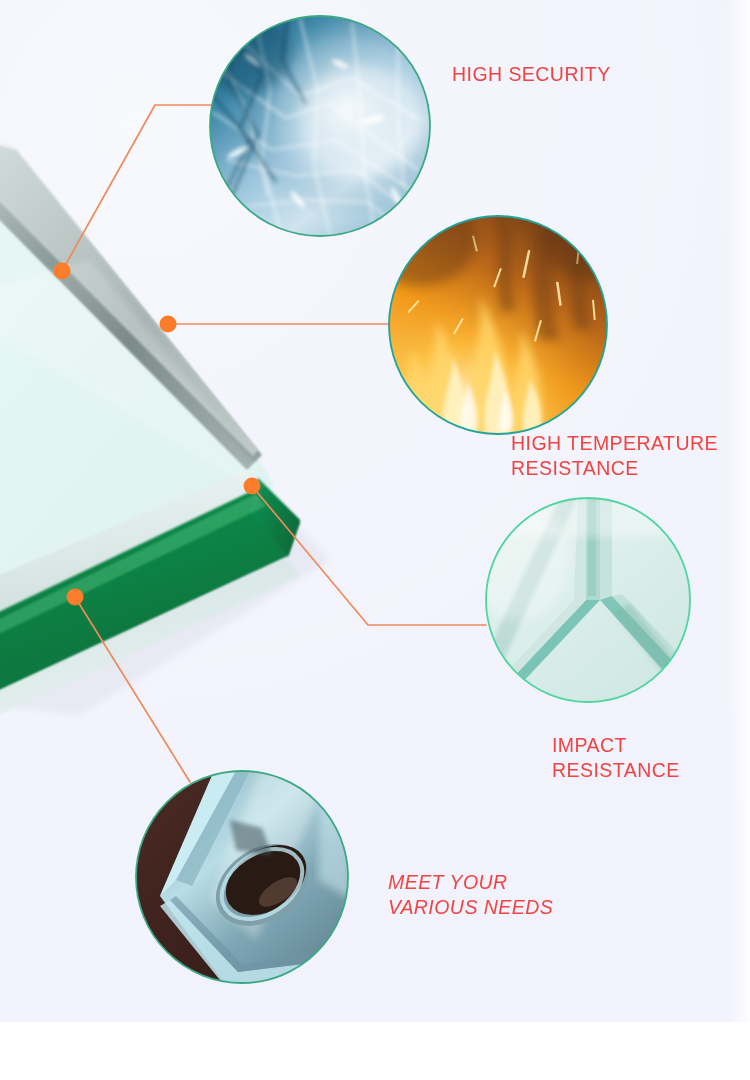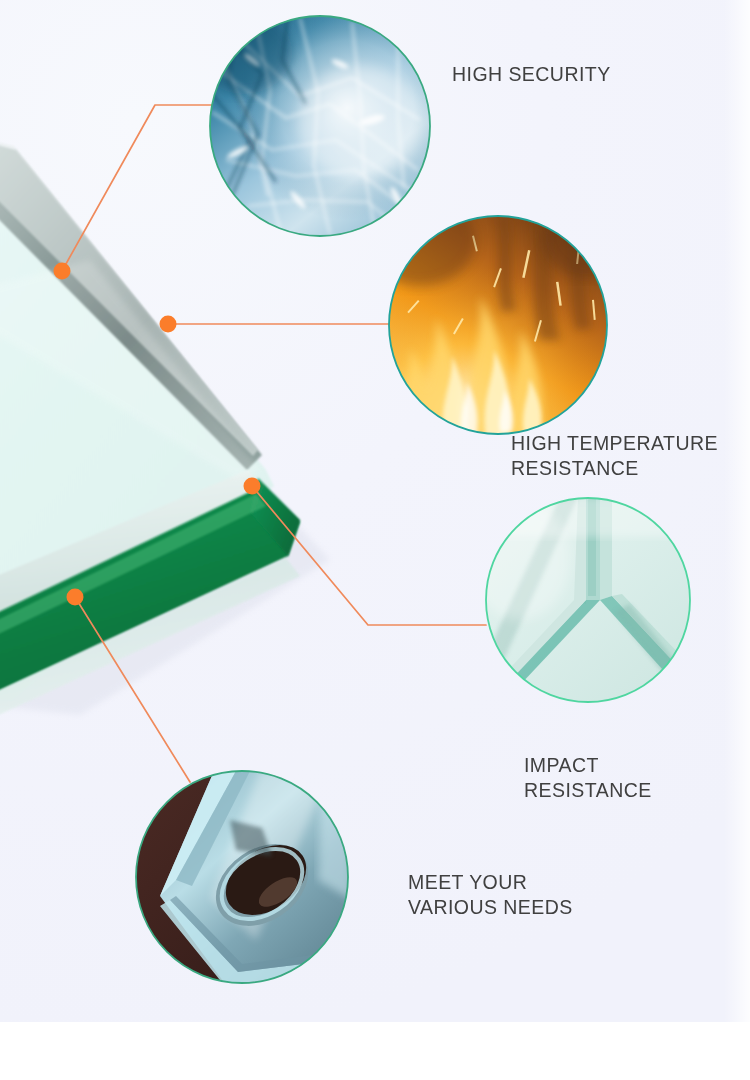--- a/index.html
+++ b/index.html
@@ -30,32 +30,32 @@
     right:0; top:0; bottom:0; width:26px;
     background:linear-gradient(90deg,rgba(255,255,255,0) 0%,rgba(255,255,255,.85) 100%);
   }
   
   .layer{position:absolute;left:0;top:0;width:750px;height:1080px;}
   .layer.pass{pointer-events:none;}
 
   
   .label{
     position:absolute;
-    color:#404040;
+    color:#ef4444;
     font-size:19.5px;
     line-height:25px;
     letter-spacing:.45px;
     font-weight:400;
     white-space:pre-line;
     text-transform:uppercase;
   }
   #lbl-security{left:452px;  top:62px;}
   #lbl-temp    {left:511px;  top:431px;}
-  #lbl-impact  {left:524px;  top:733px;margin-top:20px;}
-  #lbl-needs   {left:408px;  top:870px;}
+  #lbl-impact  {left:552px;  top:733px;}
+  #lbl-needs   {left:388px;  top:870px;font-style:italic;}
 </style>
 </head>
 <body>
 
 <div id="stage">
 
   <div id="bg"></div>
 
   <svg class="layer pass" viewBox="0 0 750 1080">
     <defs>

